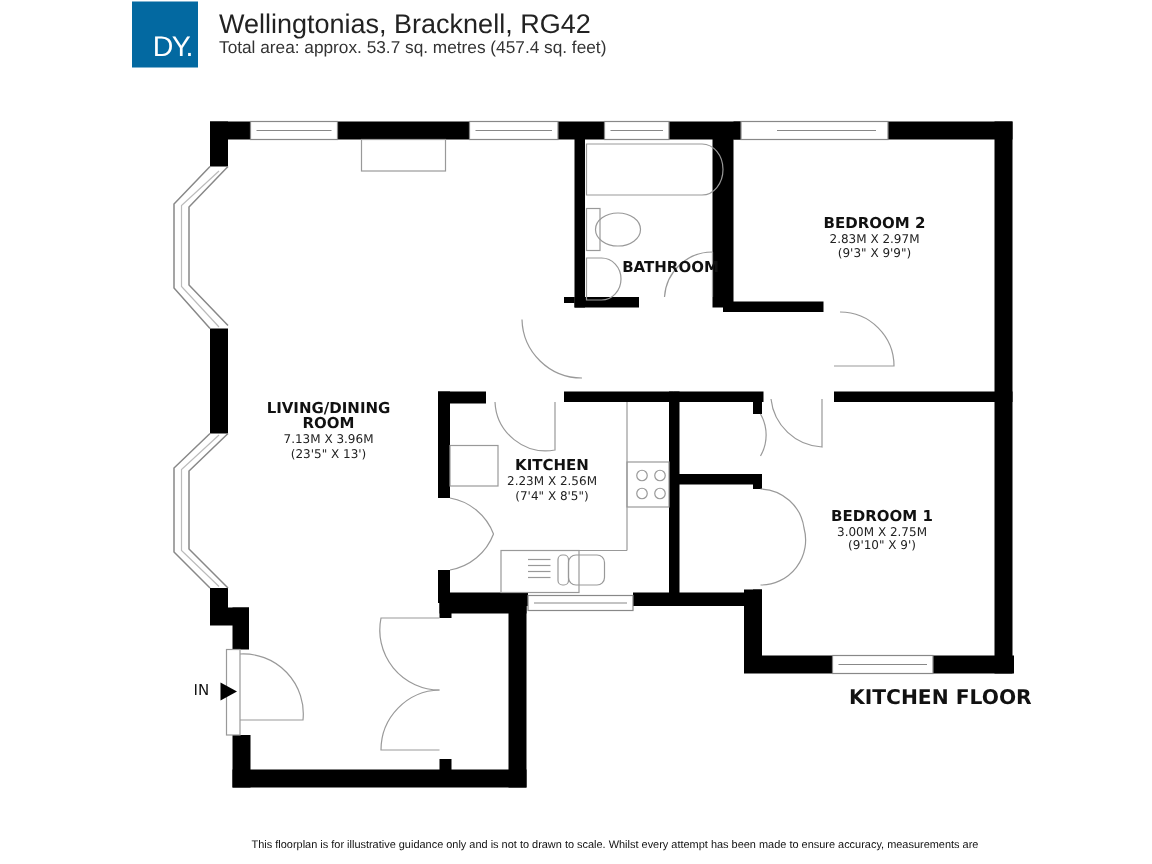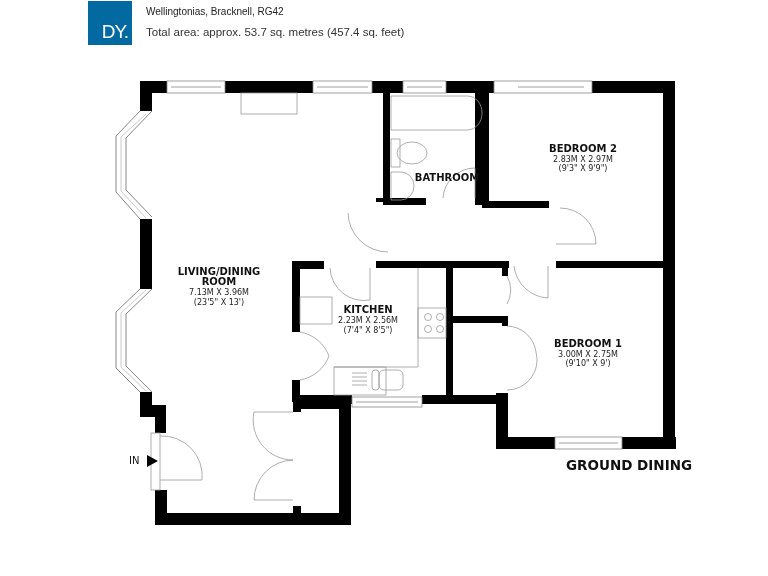--- a/index.html
+++ b/index.html
@@ -1,19 +1,19 @@
 <!DOCTYPE html>
 <html><head>
   <meta charset="utf-8">
   <style>
     html, body { margin: 0; padding: 0; background: #ffffff; }
     body { width: 768px; height: 576px; position: relative; overflow: hidden; font-family: "DejaVu Sans", sans-serif; }
     .logo { position: absolute; left: 88px; top: 1px; width: 44px; height: 44px; background: #0369a1; }
     .logo span { position: absolute; right: 4px; bottom: 2px; color: #ffffff; font-family: "Liberation Sans", sans-serif; font-size: 19px; letter-spacing: -1px; }
-    .title { position: absolute; left: 146px; top: 6px; font-family: "Liberation Sans", sans-serif; font-size: 10px; color: #222; text-align: right; }
+    .title { position: absolute; left: 146px; top: 6px; font-family: "Liberation Sans", sans-serif; font-size: 18px; color: #222; text-align: right; }
     .subtitle { position: absolute; left: 146px; top: 26px; font-family: "Liberation Sans", sans-serif; font-size: 11.5px; color: #333; }
     svg.plan { position: absolute; left: 0; top: 0; }
     .room-label { font-family: "DejaVu Sans", sans-serif; font-weight: bold; font-size: 10px; fill: #111; text-anchor: middle; }
     .room-dim { font-family: "DejaVu Sans", sans-serif; font-size: 8px; fill: #222; text-anchor: middle; }
     .floor-label { position: absolute; left: 566px; top: 457px; font-family: "DejaVu Sans", sans-serif; font-weight: bold; font-size: 13.5px; color: #111; }
     .in-label { position: absolute; left: 129px; top: 455px; font-family: "DejaVu Sans", sans-serif; font-weight: normal; font-size: 10px; color: #111; }
     .disclaimer { position: absolute; left: 150px; top: 558px; width: 520px; text-align: center; font-family: "Liberation Sans", sans-serif; font-size: 7.3px; line-height: 9px; color: #111; }
   </style>
 </head>
 <body>
@@ -178,16 +178,17 @@
     <text class="room-dim" x="583" y="171">(9'3" X 9'9")</text>
   </g>
   <g>
     <text class="room-label" x="588" y="347">BEDROOM 1</text>
     <text class="room-dim" x="588" y="357">3.00M X 2.75M</text>
     <text class="room-dim" x="588" y="366">(9'10" X 9')</text>
   </g>
 </svg>
 
 <div class="in-label">IN</div>
-<div class="floor-label">GROUND DINING</div>
+<div class="floor-label">KITCHEN FLOOR</div>
 
 <div class="disclaimer">
+  <div>This floorplan is for illustrative guidance only and is not to drawn to scale. Whilst every attempt has been made to ensure accuracy, measurements are</div>
 </div>
 
 </body></html>

